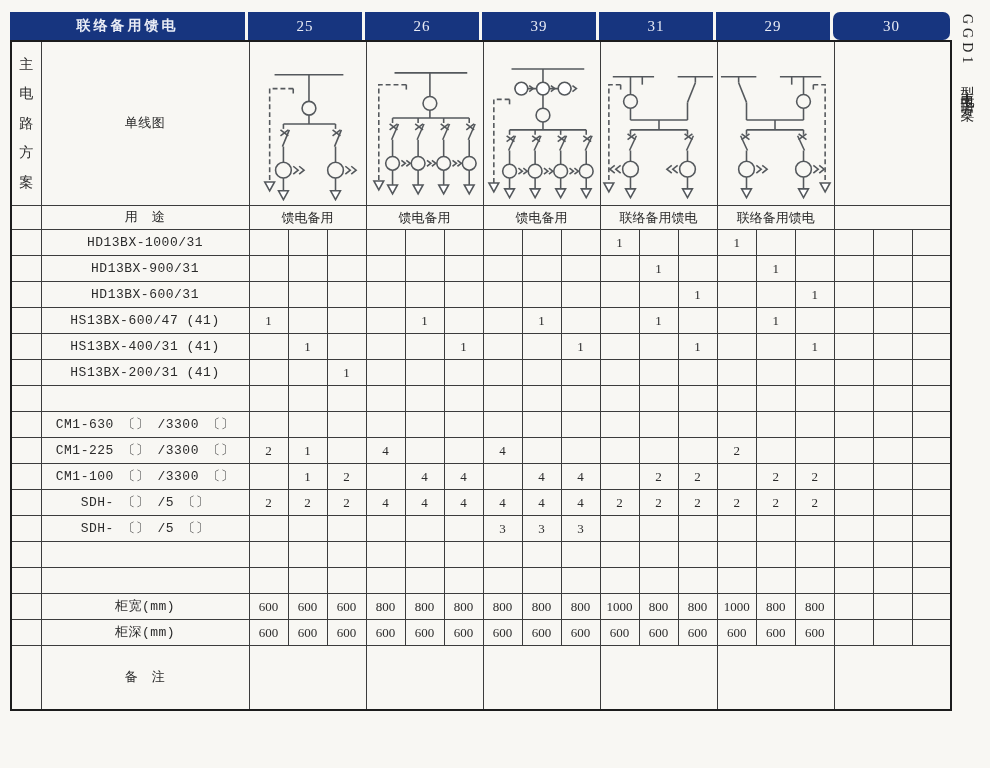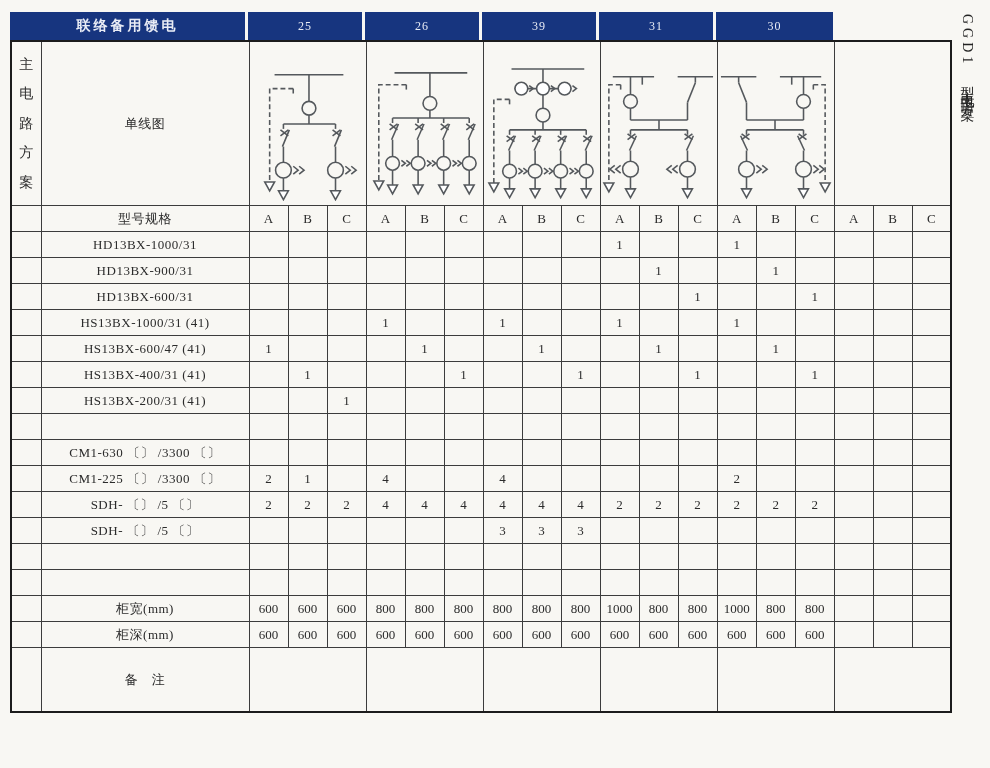--- a/index.html
+++ b/index.html
@@ -9,44 +9,44 @@
     font-family:"Liberation Serif","DejaVu Serif",serif;
     color:#2b2b2b;
   }
   .page{position:absolute;inset:0;}
 
   
   .hdr{position:absolute;left:10px;top:12px;width:940px;height:28px;display:flex;}
   .hdr .cell{
     background:#17357f;color:#e9ecf5;box-sizing:border-box;
     display:flex;align-items:center;justify-content:center;
-    font-size:12px;letter-spacing:1px;border-right:3px solid #f8f7f3;
+    font-size:15px;letter-spacing:1px;border-right:3px solid #f8f7f3;
   }
   .hdr .title{width:238px;font-weight:bold;font-size:14px;letter-spacing:3px;}
   .hdr .num{width:117px;}
-  .hdr .num:last-child{border-right:none;}
+  .hdr .num:last-child{border-right:none;border-radius:7px;}
 
   
   table.grid{
     position:absolute;left:10px;top:40px;width:940px;
     border-collapse:collapse;table-layout:fixed;
     border:2px solid #1c1c1c;
   }
   table.grid td{
     border:1px solid #3c3c3c;box-sizing:border-box;
     text-align:center;vertical-align:middle;
     font-size:13px;line-height:1;padding:0;
     overflow:hidden;white-space:nowrap;
   }
   tr.std{height:26px;}
   tr.diag{height:158px;}
   tr.usage{height:24px;}
   tr.remark{height:65px;}
   td.ncol{width:30px;}
-  td.lbl{letter-spacing:.5px;}
+  td.lbl{letter-spacing:.5px;font-family:Liberation Mono, monospace;}
   .vertical-cn{
     width:1em;margin:8px auto;line-height:2.1;font-size:14px;
     word-break:break-all;white-space:normal;letter-spacing:0;text-align:right;
   }
   td.diagcell{vertical-align:middle;padding:0;}
   svg.sld{display:block;margin:0 auto;}
 
   
   .side-caption{
     position:absolute;right:14px;top:14px;
@@ -58,20 +58,21 @@
 <body>
 
 <div class="page">
 
   <div class="hdr">
     <div class="cell title">联络备用馈电</div>
     <div class="cell num">25</div>
     <div class="cell num">26</div>
     <div class="cell num">39</div>
     <div class="cell num">31</div>
+    <div class="cell num">29</div>
     <div class="cell num">30</div>
   </div>
 
   <table class="grid">
     <colgroup>
       <col style="width:30px">
         <col style="width:208px">
       <col span="18" style="width:39px">
     </colgroup>
 
@@ -320,43 +321,31 @@
                   <path d="M20 40 V47"></path>
                 </g>
               <polygon points="3,140 13,140 8,149" fill="#fff"></polygon>
             </g>
           </svg>
         </td>
 
         <td class="diagcell" colspan="3"></td>
       </tr>
 
-
-      <tr class="std">
+      <tr class="usage">
         <td class="ncol"></td>
-        <td class="lbl">型号规格</td>
-        <td>A</td>
-        <td>B</td>
-        <td>C</td>
-        <td>A</td>
-        <td>B</td>
-        <td>C</td>
-        <td>A</td>
-        <td>B</td>
-        <td>C</td>
-        <td>A</td>
-        <td>B</td>
-        <td>C</td>
-        <td>A</td>
-        <td>B</td>
-        <td>C</td>
-        <td>A</td>
-        <td>B</td>
-        <td>C</td>
+        <td class="lbl">用　途</td>
+        <td colspan="3">馈电备用</td>
+        <td colspan="3">馈电备用</td>
+        <td colspan="3">馈电备用</td>
+        <td colspan="3">联络备用馈电</td>
+        <td colspan="3">联络备用馈电</td>
+        <td colspan="3"></td>
       </tr>
+
     </tbody>
 
     <tbody id="dynamic-rows">
         <tr class="std">
           <td class="ncol"></td>
           <td class="lbl">HD13BX-1000/31</td>
           <td></td>
           <td></td>
           <td></td>
           <td></td>
@@ -414,42 +403,20 @@
           <td>1</td>
           <td></td>
           <td></td>
           <td>1</td>
           <td></td>
           <td></td>
           <td></td>
         </tr>
         <tr class="std">
           <td class="ncol"></td>
-          <td class="lbl">HS13BX-1000/31 (41)</td>
-          <td></td>
-          <td></td>
-          <td></td>
-          <td>1</td>
-          <td></td>
-          <td></td>
-          <td>1</td>
-          <td></td>
-          <td></td>
-          <td>1</td>
-          <td></td>
-          <td></td>
-          <td>1</td>
-          <td></td>
-          <td></td>
-          <td></td>
-          <td></td>
-          <td></td>
-        </tr>
-        <tr class="std">
-          <td class="ncol"></td>
           <td class="lbl">HS13BX-600/47 (41)</td>
           <td>1</td>
           <td></td>
           <td></td>
           <td></td>
           <td>1</td>
           <td></td>
           <td></td>
           <td>1</td>
           <td></td>
@@ -562,20 +529,42 @@
           <td></td>
           <td>4</td>
           <td></td>
           <td></td>
           <td></td>
           <td></td>
           <td></td>
           <td>2</td>
           <td></td>
           <td></td>
+          <td></td>
+          <td></td>
+          <td></td>
+        </tr>
+        <tr class="std">
+          <td class="ncol"></td>
+          <td class="lbl">CM1-100 〔〕 /3300 〔〕</td>
+          <td></td>
+          <td>1</td>
+          <td>2</td>
+          <td></td>
+          <td>4</td>
+          <td>4</td>
+          <td></td>
+          <td>4</td>
+          <td>4</td>
+          <td></td>
+          <td>2</td>
+          <td>2</td>
+          <td></td>
+          <td>2</td>
+          <td>2</td>
           <td></td>
           <td></td>
           <td></td>
         </tr>
         <tr class="std">
           <td class="ncol"></td>
           <td class="lbl">SDH- 〔〕 /5 〔〕</td>
           <td>2</td>
           <td>2</td>
           <td>2</td>

